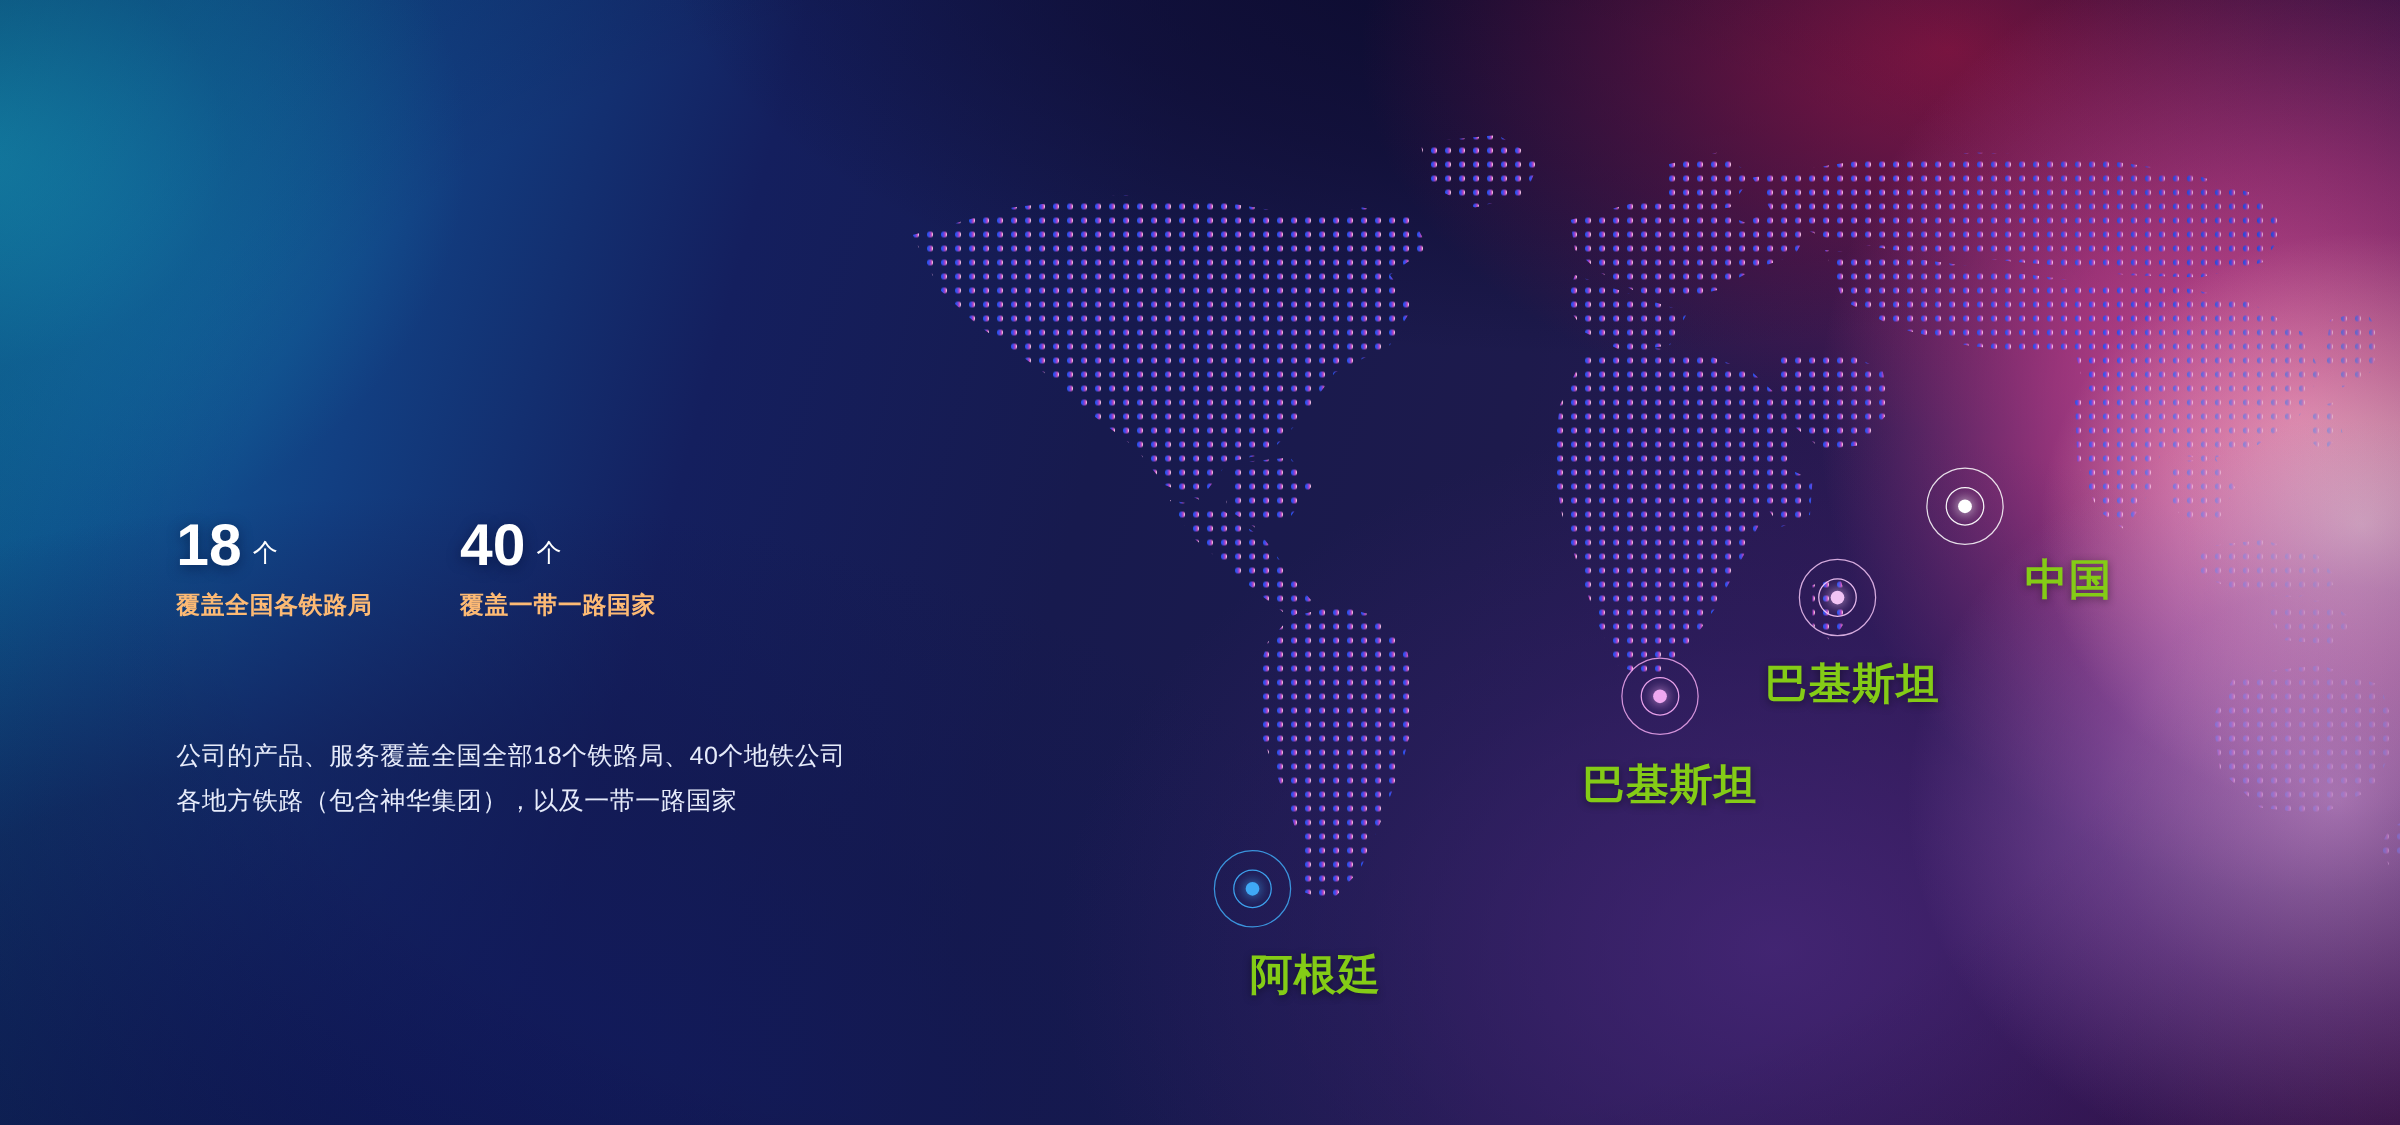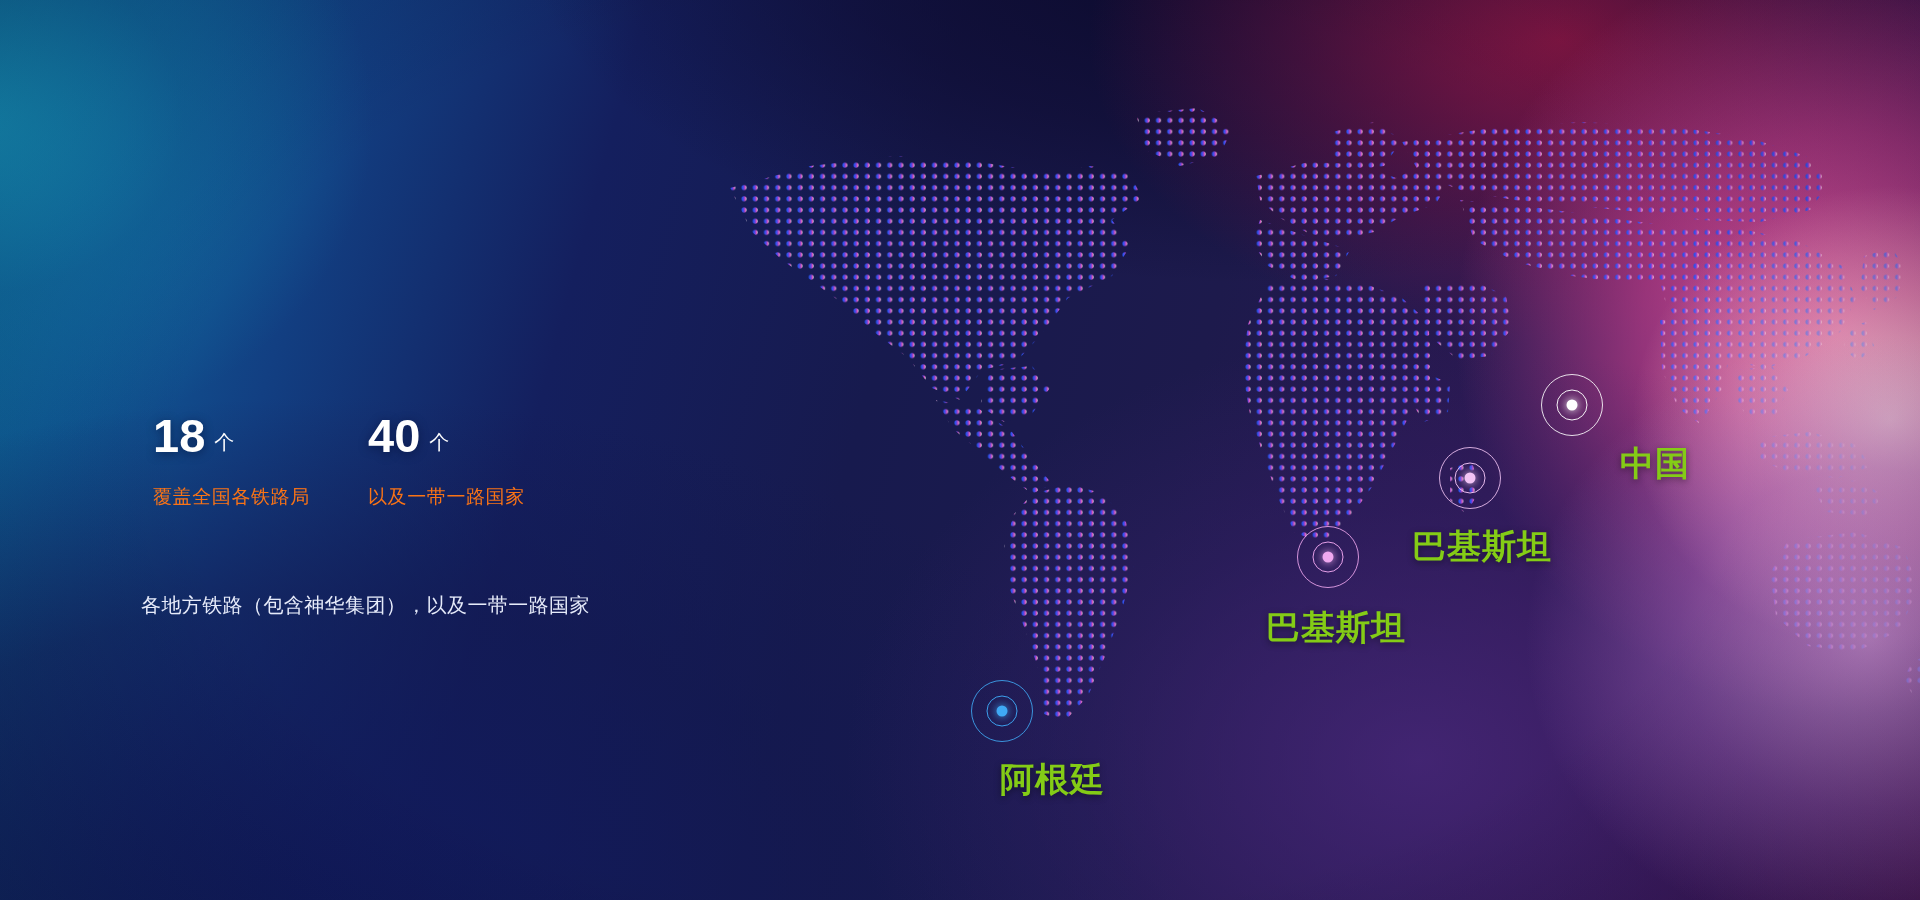--- a/index.html
+++ b/index.html
@@ -106,21 +106,21 @@
   .stat-num{
     font-size:47px;font-weight:900;color:#fff;line-height:1;
     letter-spacing:0px;text-shadow:0 2px 10px rgba(4,12,48,.5);
   }
   .stat-num.cjk{font-size:40px;letter-spacing:1px;}
   .stat-unit{
     font-size:20px;font-weight:400;color:#fff;margin-left:9px;
     position:relative;top:-3px;
   }
   .stat-desc{
-    margin-top:25px;font-size:19px;font-weight:400;color:#f97316;
+    margin-top:12px;font-size:19px;font-weight:700;color:#fdba74;
     letter-spacing:.6px;white-space:nowrap;
   }
 
   #para{
     position:absolute;top:587px;left:3px;
     font-size:20px;line-height:36px;color:#e6ebfa;
     letter-spacing:.4px;
   }
   #para div{white-space:nowrap;}
 </style>
@@ -251,34 +251,35 @@
         <div class="dot-core" style="width: 11px; height: 11px; background: rgb(63, 169, 245); box-shadow: rgb(63, 169, 245) 0px 0px 10px;"></div>
         <div class="mk-label" style="margin-left: -2px; margin-top: 46px;">阿根廷</div>
       </div>
     </div>
 
   <div id="content">
 
 
 
     <div id="stats">
-        <div class="stat" style="left: 12px; text-align: right;">
+        <div class="stat" style="left: 0px; text-align: right;">
           <div class="stat-top">
             <span class="stat-num">18</span>
             <span class="stat-unit">个</span>
           </div>
           <div class="stat-desc">覆盖全国各铁路局</div>
         </div>
         <div class="stat" style="left: 227px;">
           <div class="stat-top">
             <span class="stat-num">40</span>
             <span class="stat-unit">个</span>
           </div>
-          <div class="stat-desc">以及一带一路国家</div>
+          <div class="stat-desc">覆盖一带一路国家</div>
         </div>
       </div>
 
     <div id="para">
+      <div>公司的产品、服务覆盖全国全部18个铁路局、40个地铁公司</div>
       <div>各地方铁路（包含神华集团），以及一带一路国家</div>
     </div>
 
   </div>
 </div>
 
 </body></html>

